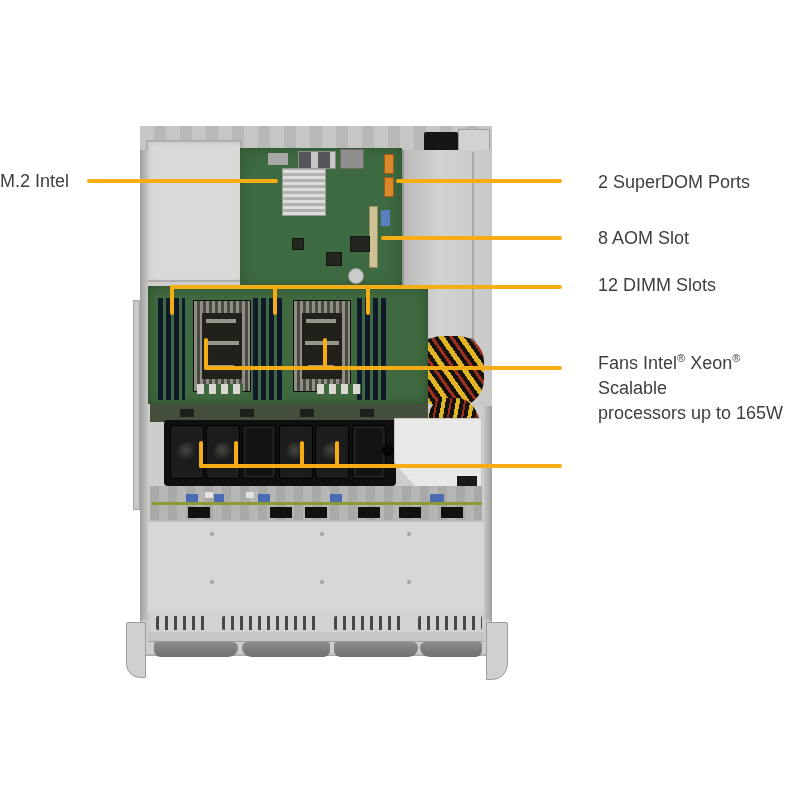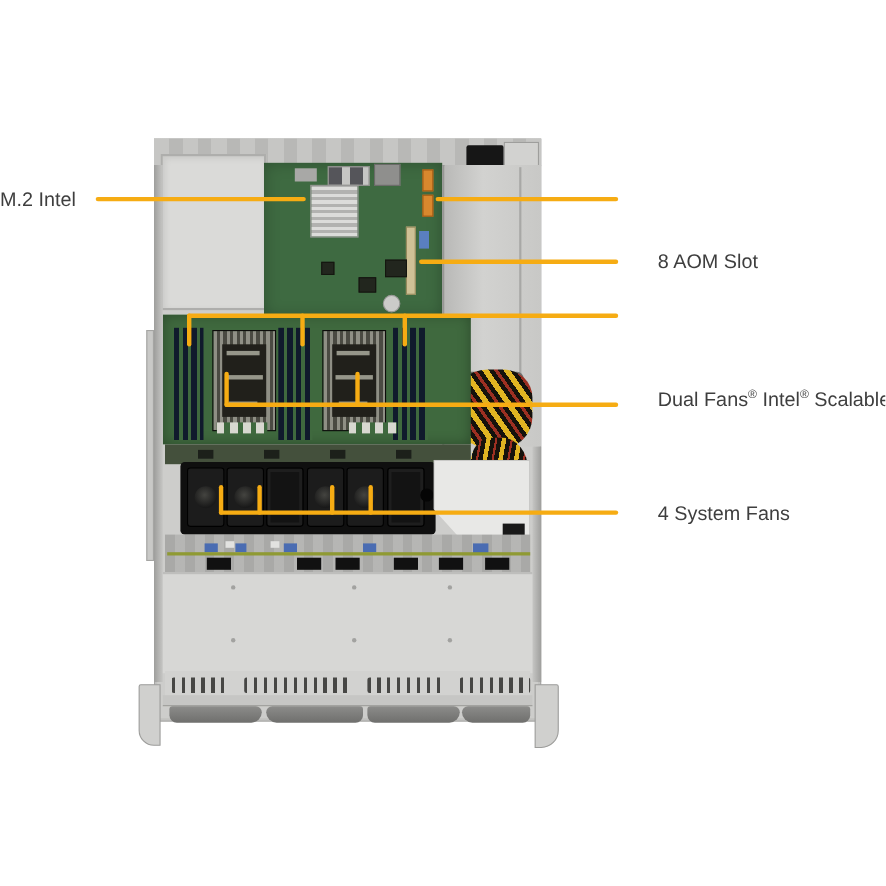--- a/index.html
+++ b/index.html
@@ -227,17 +227,18 @@
   <div class="cline v" style="left:204px;top:338px;height:32px;"></div>
   <div class="cline v" style="left:323px;top:338px;height:32px;"></div>
 
   <div class="cline h" style="left:199px;top:464px;width:363px;"></div>
   <div class="cline v" style="left:199px;top:441px;height:27px;"></div>
   <div class="cline v" style="left:234px;top:441px;height:27px;"></div>
   <div class="cline v" style="left:300px;top:441px;height:27px;"></div>
   <div class="cline v" style="left:335px;top:441px;height:27px;"></div>
 
   <div class="callout-label" style="left:0;top:170px;">M.2 Intel</div>
+  <div class="callout-label" style="left:598px;top:171px;">2 SuperDOM Ports</div>
   <div class="callout-label" style="left:598px;top:227px;">8 AOM Slot</div>
-  <div class="callout-label cpu-label" style="left:598px;top:351px;"><span>Dual Fans</span><sup>®</sup><span> Intel</span><sup>®</sup><span> Scalable</span><br></div>
-  <div class="callout-label" style="left:598px;top:456px;">4 System Fans</div>
+  <div class="callout-label" style="left:598px;top:274px;">12 DIMM Slots</div>
+  <div class="callout-label cpu-label" style="left:598px;top:351px;"><span>Fans Intel</span><sup>®</sup><span> Xeon</span><sup>®</sup><span> Scalable</span><br><span>processors up to 165W</span></div>
 
 </div>
 
 </body></html>

